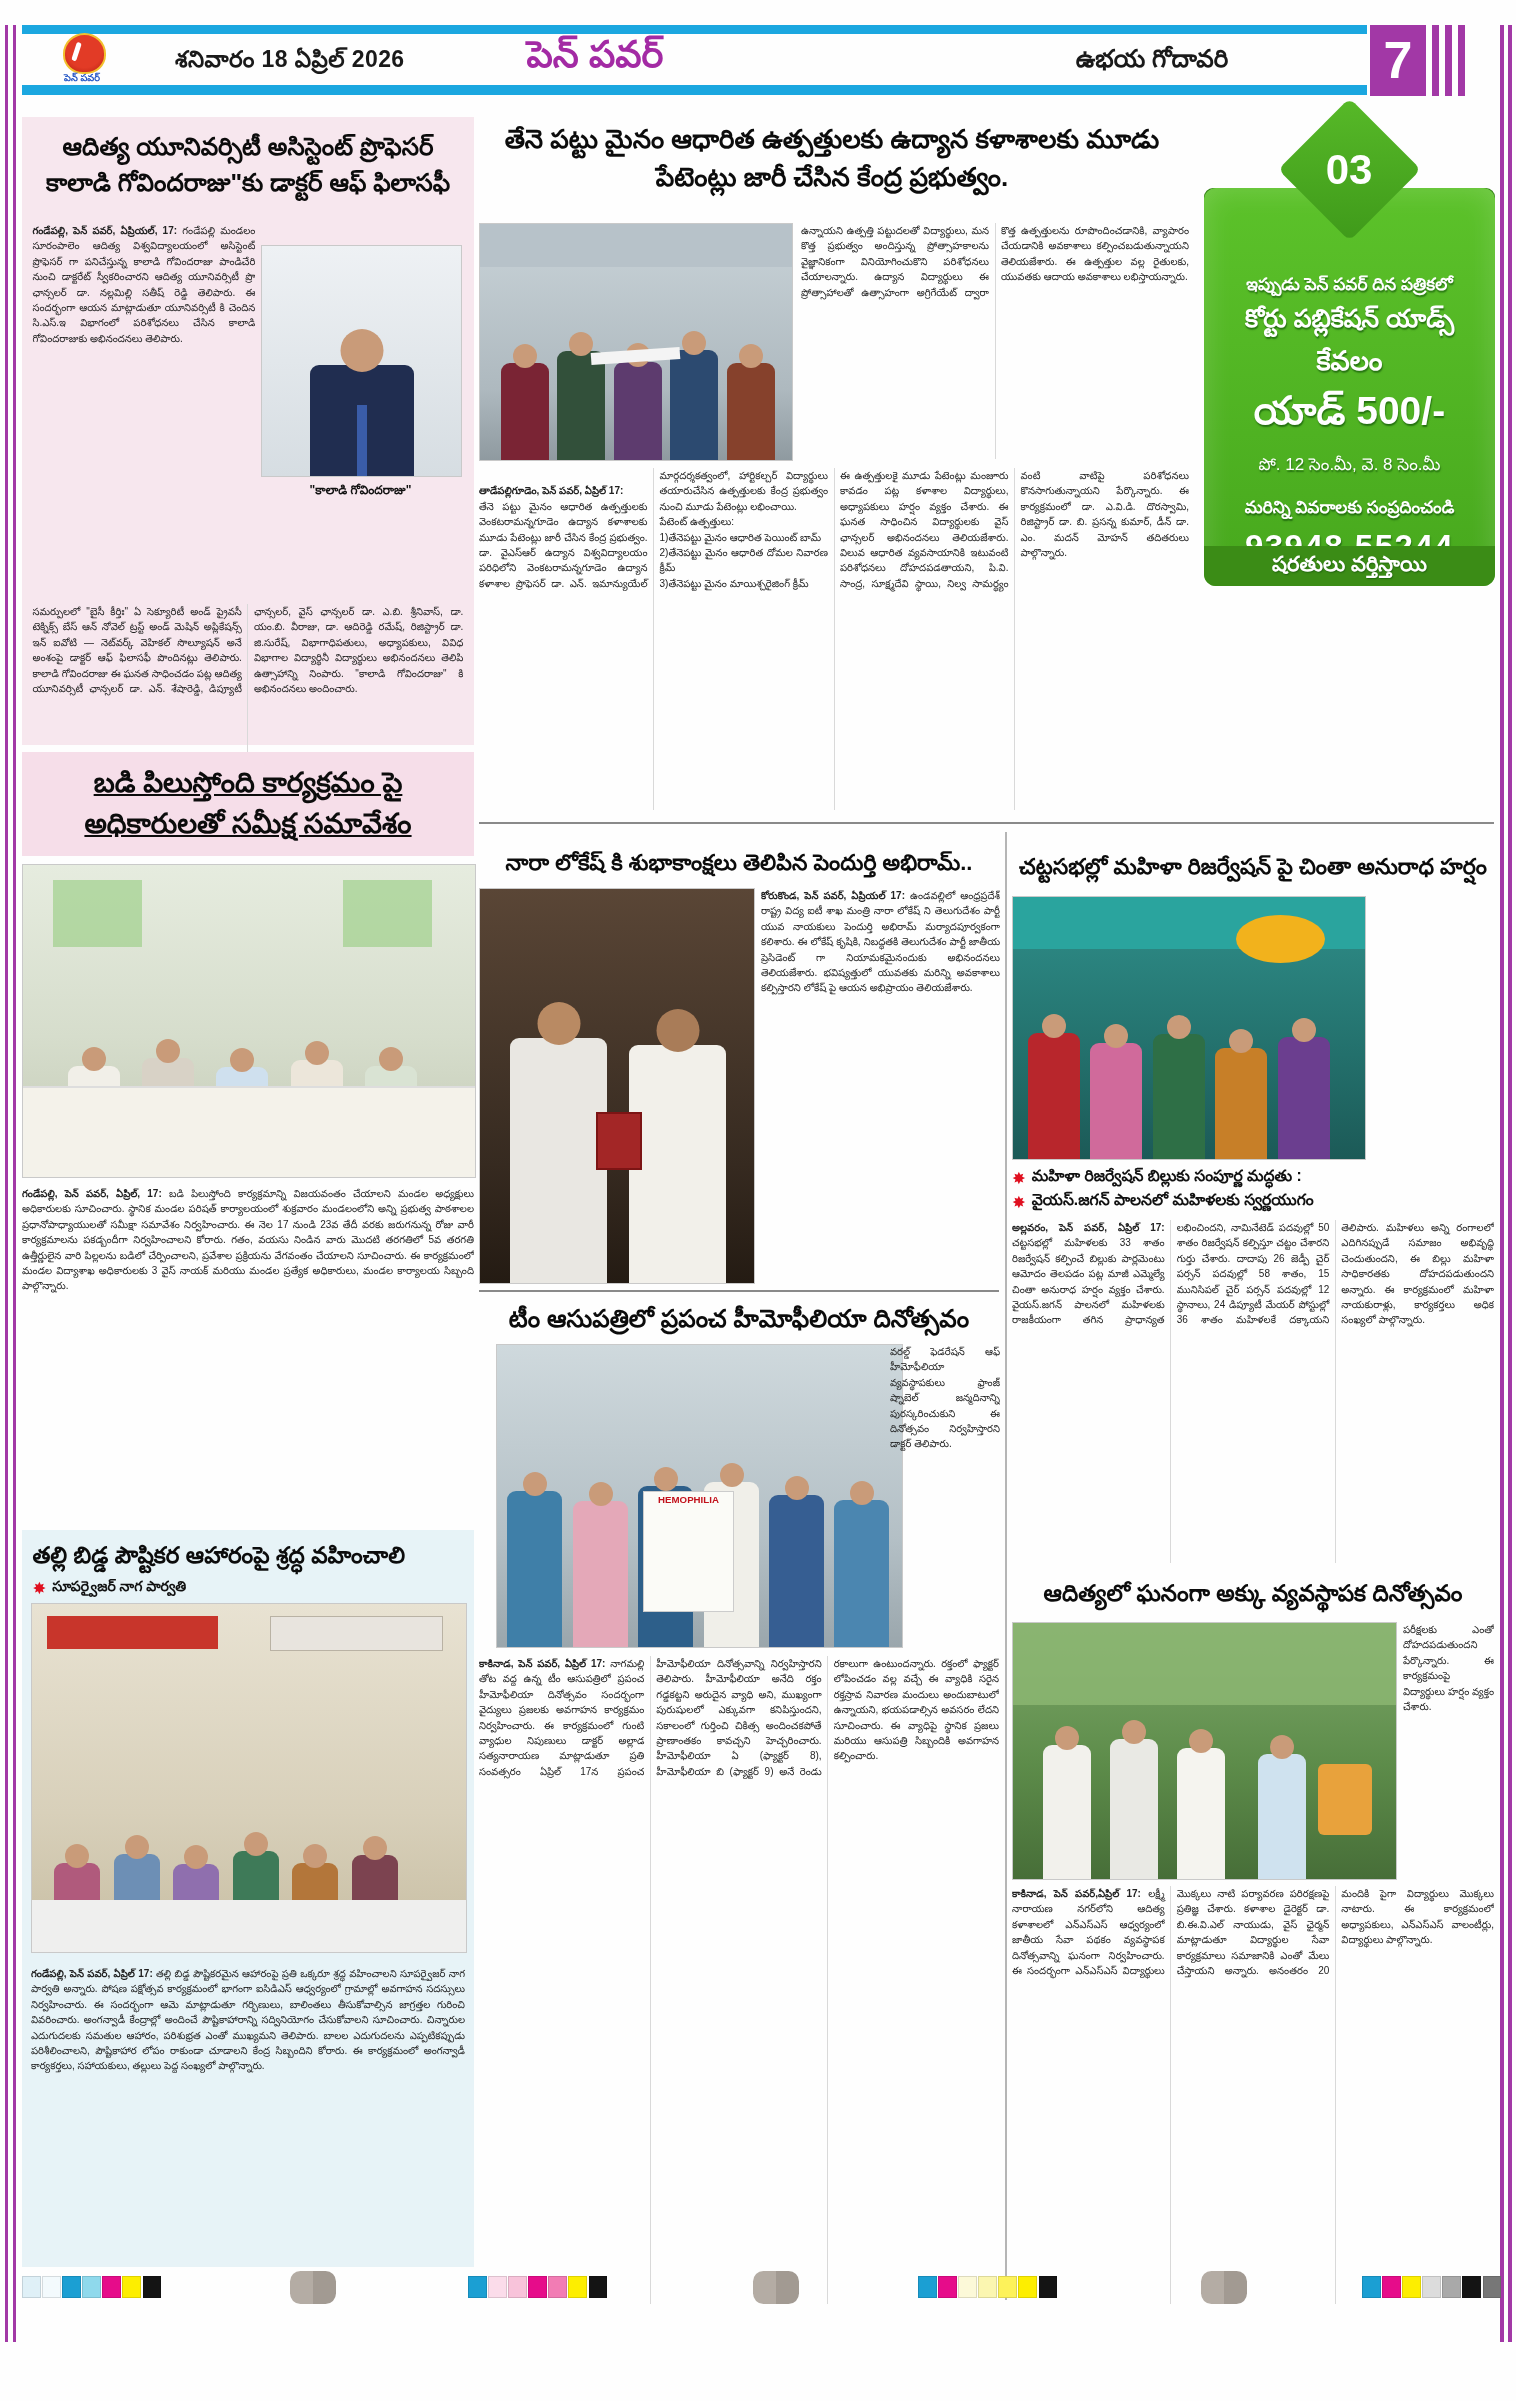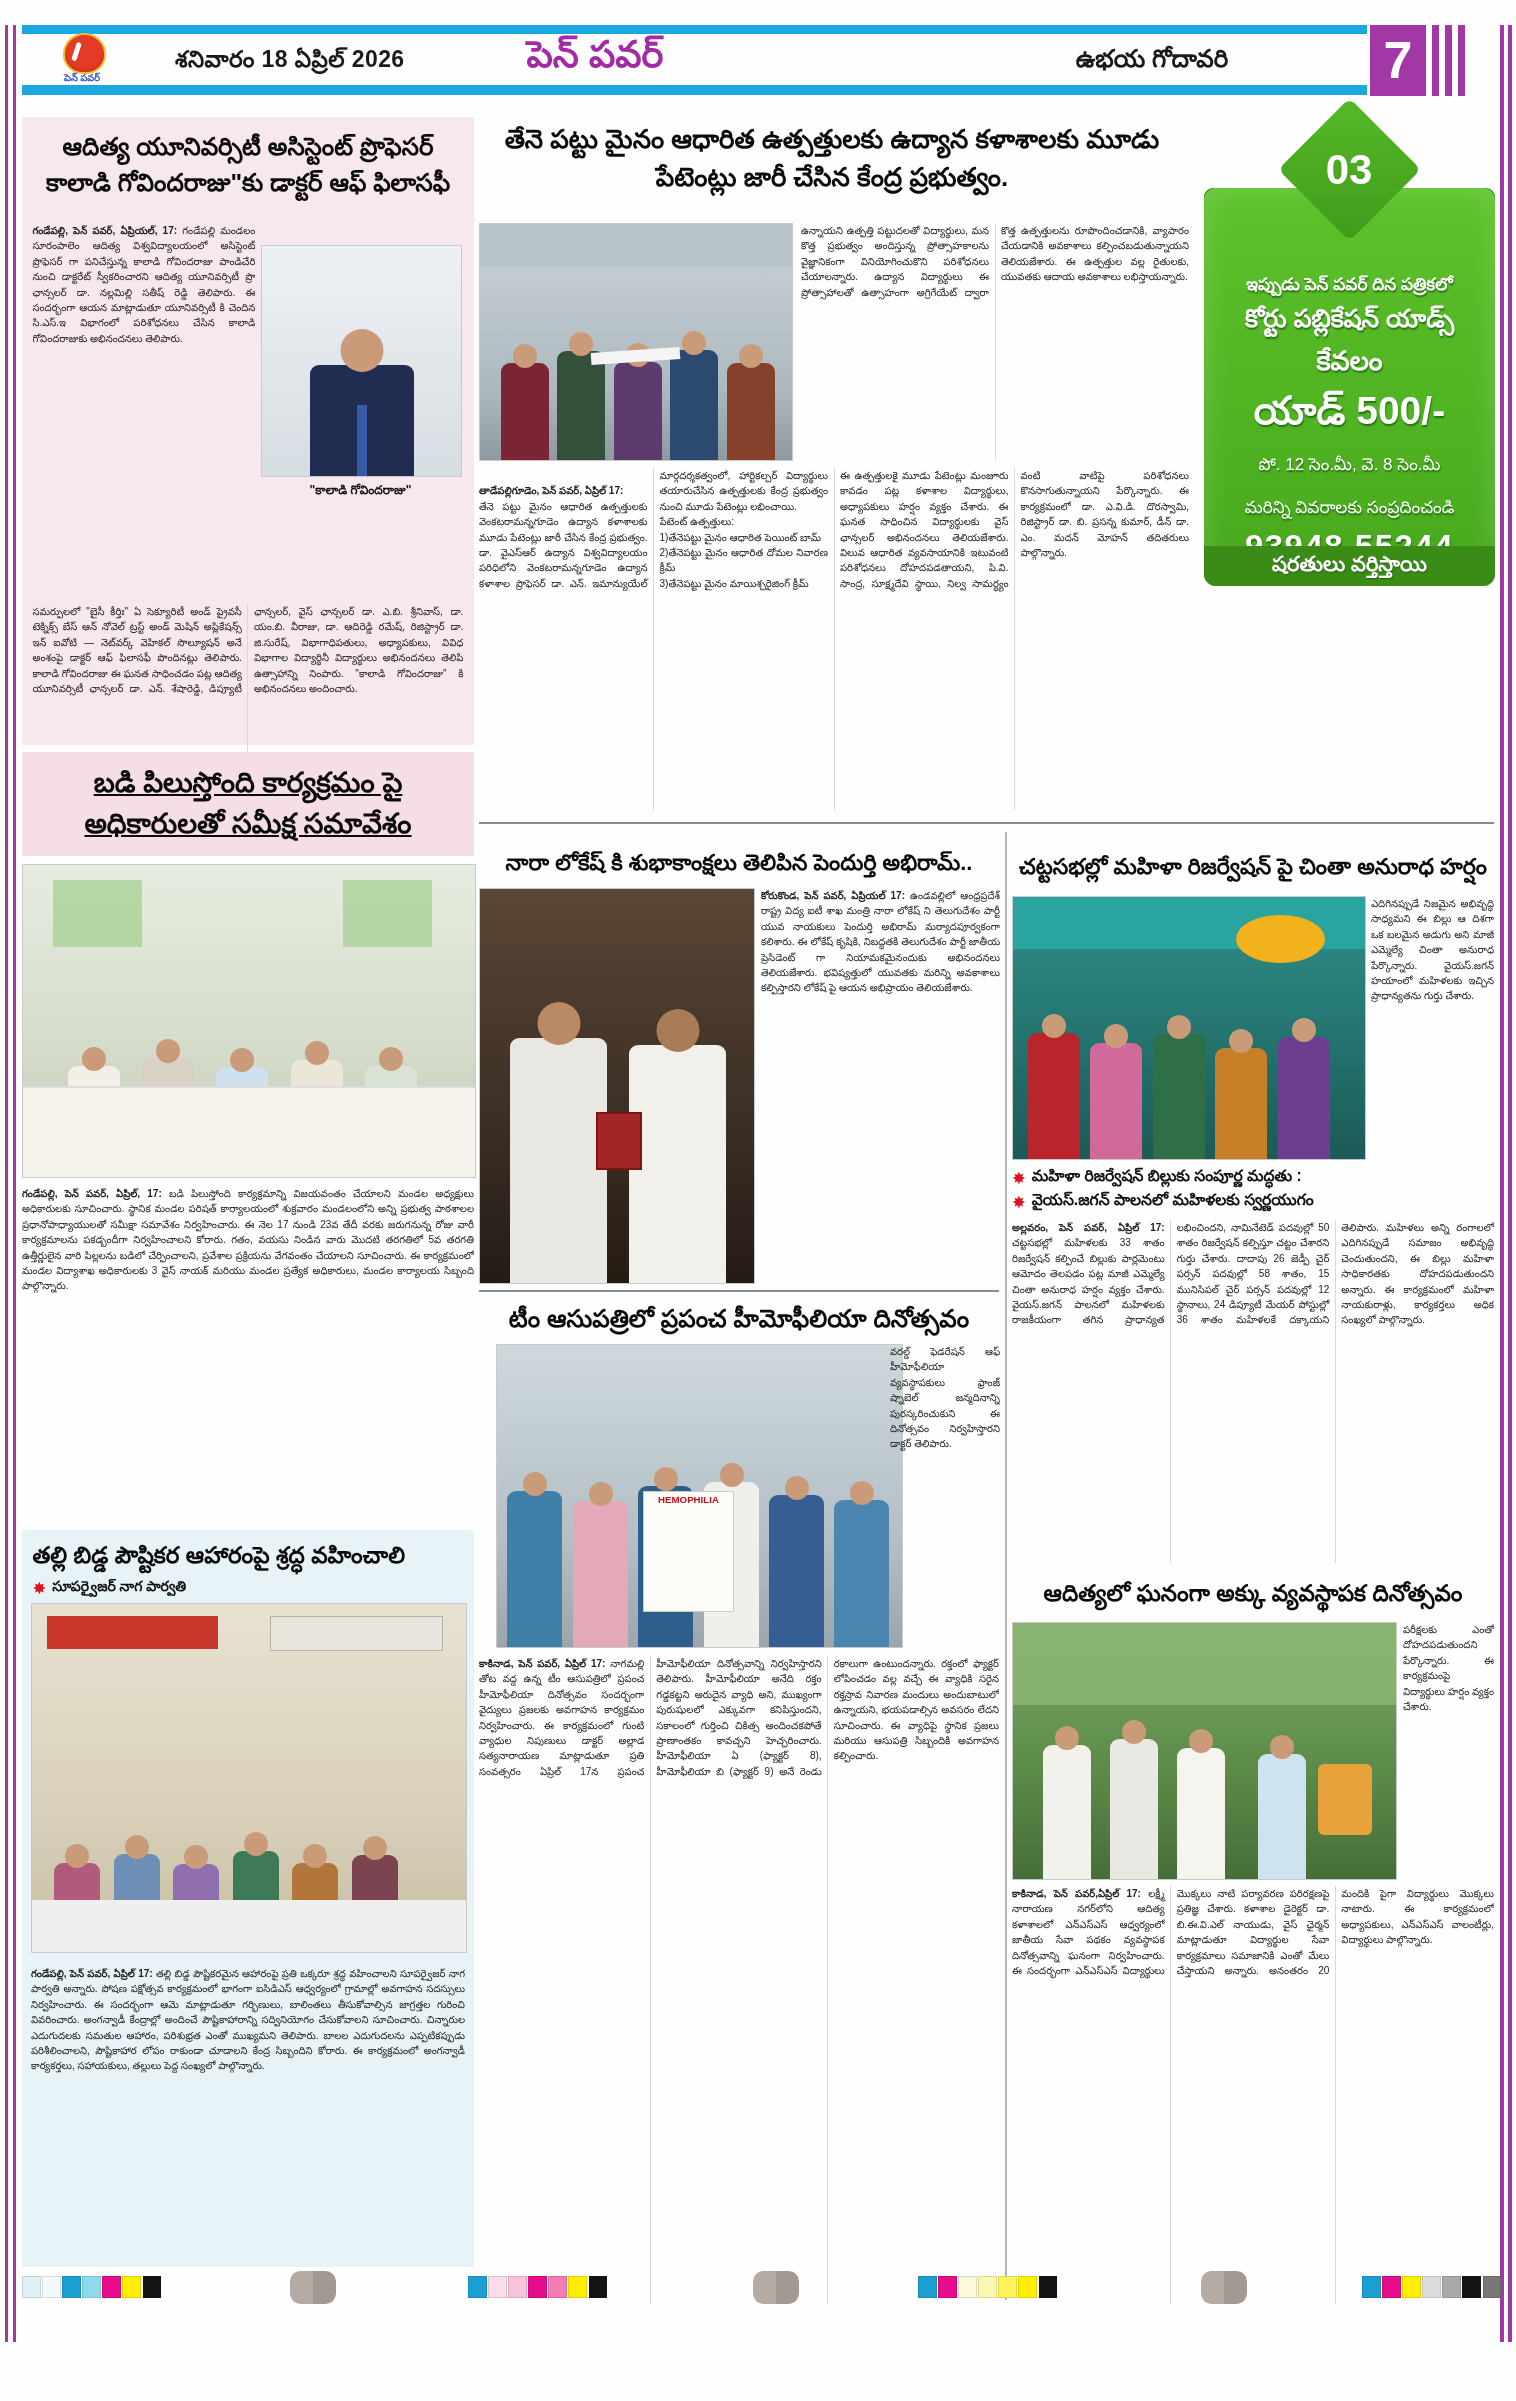--- a/index.html
+++ b/index.html
@@ -129,21 +129,21 @@
 
   <div class="ad">
     <div class="ad-wing" style="left:0;border-radius:9px 0 0 13.4px;"></div>
     <div class="ad-wing" style="right:0;border-radius:0 9px 13.4px 0;"></div>
     <div class="ad-box">
       <div class="ad-t" style="margin-top:87px;font-size:17px;">ఇప్పుడు పెన్ పవర్ దిన పత్రికలో</div>
       <div class="ad-t" style="margin-top:6px;font-size:25px;">కోర్టు పబ్లికేషన్ యాడ్స్</div>
       <div class="ad-t" style="margin-top:7.4px;font-size:27px;">కేవలం</div>
       <div class="ad-t" style="margin-top:6px;font-size:39px;">యాడ్ 500/-</div>
       <div class="ad-t" style="margin-top:12px;font-size:17px;font-weight:normal;">పో. 12 సెం.మీ, వె. 8 సెం.మీ</div>
-      <div class="ad-t" style="margin-top:19.3px;font-size:17px;font-weight:normal;">మరిన్ని వివరాలకు సంప్రదించండి</div>
+      <div class="ad-t" style="margin-top:19.3px;font-size:17px;font-weight:bold;">మరిన్ని వివరాలకు సంప్రదించండి</div>
       <div class="ad-t" style="margin-top:7.4px;font-size:33px;letter-spacing:1.5px;">93948 55244</div>
       <div class="ad-terms">షరతులు వర్తిస్తాయి</div>
     </div>
     <div class="ad-diamond">
       <span>03</span>
     </div>
   </div>
   <div class="bt" style="position:absolute;left:1204px;top:595px;width:291px;height:216px;"></div>
 
   <div class="rule-h" style="left:479px;top:822px;width:1015px;"></div>
@@ -163,21 +163,20 @@
   <div class="abs hl" style="left:1012px;top:851px;width:482px;font-size:22px;">చట్టసభల్లో మహిళా రిజర్వేషన్ పై చింతా అనురాధ హర్షం</div>
   <div class="photo" style="left:1012px;top:896px;width:352px;height:262px;background:linear-gradient(#2f8f8a,#23706c 60%,#1c5a57);">
     <div class="flat" style="left:0;top:0;width:100%;height:52px;background:#2aa49e;"></div>
     <div class="flat" style="left:223px;top:18px;width:89px;height:48px;background:#f2b21c;border-radius:50%;"></div>
     <div class="pp" style="left:15px;width:52px;height:126px;background:#b8262c;"></div>
     <div class="pp" style="left:77px;width:52px;height:116px;background:#d06a9b;"></div>
     <div class="pp" style="left:140px;width:52px;height:125px;background:#2e6f46;"></div>
     <div class="pp" style="left:202px;width:52px;height:111px;background:#c77f28;"></div>
     <div class="pp" style="left:265px;width:52px;height:122px;background:#6b3e8f;"></div>
   </div>
-  <div class="bt" style="position:absolute;left:1371px;top:896px;width:123px;height:262px;">ఎదిగినప్పుడే నిజమైన అభివృద్ధి సాధ్యమని ఈ బిల్లు ఆ దిశగా ఒక బలమైన అడుగు అని మాజీ ఎమ్మెల్యే చింతా అనురాధ పేర్కొన్నారు. వైయస్.జగన్ హయాంలో మహిళలకు ఇచ్చిన ప్రాధాన్యతను గుర్తు చేశారు.</div>
   <div class="bullet" style="position:absolute;left:1012px;top:1167px;width:482px;">
     <span class="star">✸</span>
     <span>మహిళా రిజర్వేషన్ బిల్లుకు సంపూర్ణ మద్ధతు :</span>
   </div>
   <div class="bullet" style="position:absolute;left:1012px;top:1191px;width:482px;">
     <span class="star">✸</span>
     <span>వైయస్.జగన్ పాలనలో మహిళలకు స్వర్ణయుగం</span>
   </div>
   <div class="bt cols3" style="position:absolute;left:1012px;top:1220px;width:482px;height:343px;">
     <span class="dl">అల్లవరం, పెన్ పవర్, ఏప్రిల్ 17:</span>

